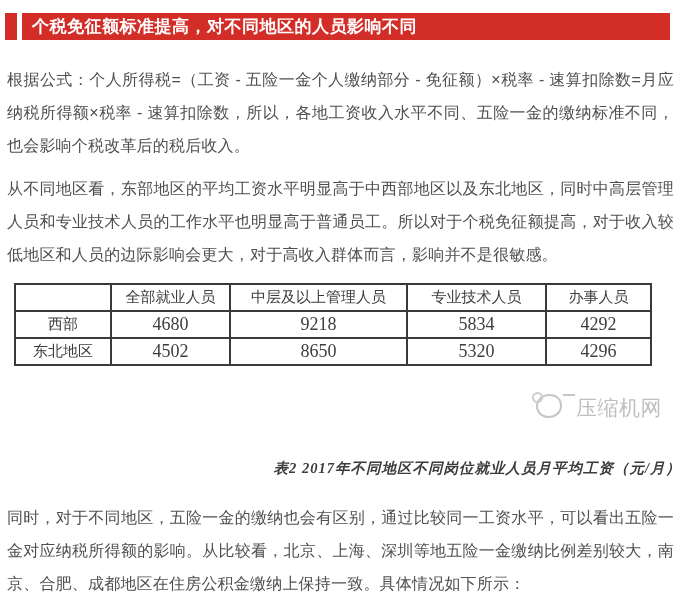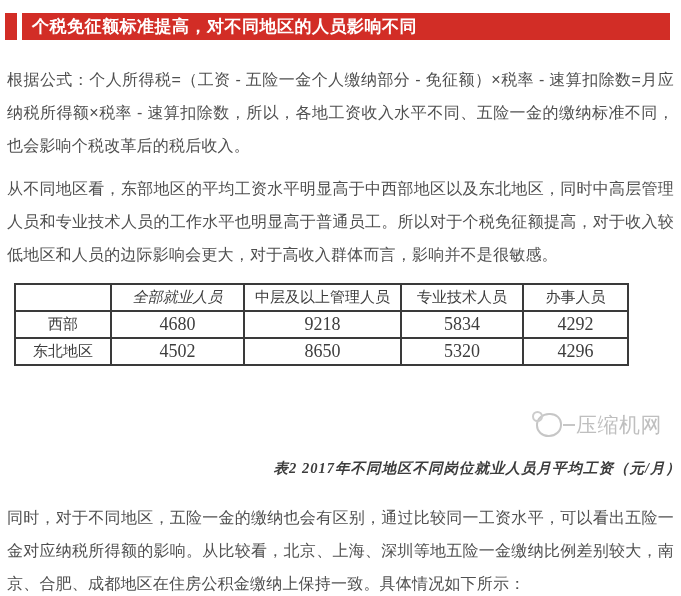--- a/index.html
+++ b/index.html
@@ -35,32 +35,32 @@
     border-collapse:collapse; table-layout:fixed;
     color:#3d3d3d;
   }
   .wage-table td, .wage-table th {
     border:2px solid #3a3a3a; text-align:center; vertical-align:middle;
     height:27px; padding:0; overflow:hidden; white-space:nowrap;
   }
   .wage-table th { font-size:15px; font-weight:normal; }
   .wage-table .rowlabel { font-size:15px; }
   .wage-table .num { font-family:"Liberation Serif","DejaVu Serif",serif; font-size:18px; }
-  .c0 { width:96px; } .c1 { width:133px;font-style:italic; } .c2 { width:157px; } .c3 { width:122px; } .c4 { width:105px; }
+  .c0 { width:96px; } .c1 { width:119px; } .c2 { width:177px; } .c3 { width:139px; } .c4 { width:105px; }
   
   .caption {
     position:absolute; top:459px; left:0; width:681px; text-align:right;
     font-family:"Liberation Serif","DejaVu Serif",serif;
     font-style:italic; font-weight:bold; font-size:14.5px; color:#3c3c3c;
     letter-spacing:1px;
   }
   
   .watermark {
-    position:absolute; top:406px; left:536px; width:138px; height:38px;
-    color:#b5b5b5; opacity:0.85; display:flex; align-items:center;
+    position:absolute; top:394px; left:536px; width:138px; height:38px;
+    color:#b5b5b5; opacity:0.85; display:flex; 
     pointer-events:none;
   }
   .watermark .logo {
     width:26px; height:24px; border:2px solid #bdbdbd; border-radius:50% 45% 50% 48%;
     position:relative; flex:0 0 auto; background:rgba(255,255,255,0.4);
   }
   .watermark .logo::after {
     content:""; position:absolute; left:-6px; top:-4px; width:7px; height:7px;
     border:2px solid #c4c4c4; border-radius:50%;
   }

